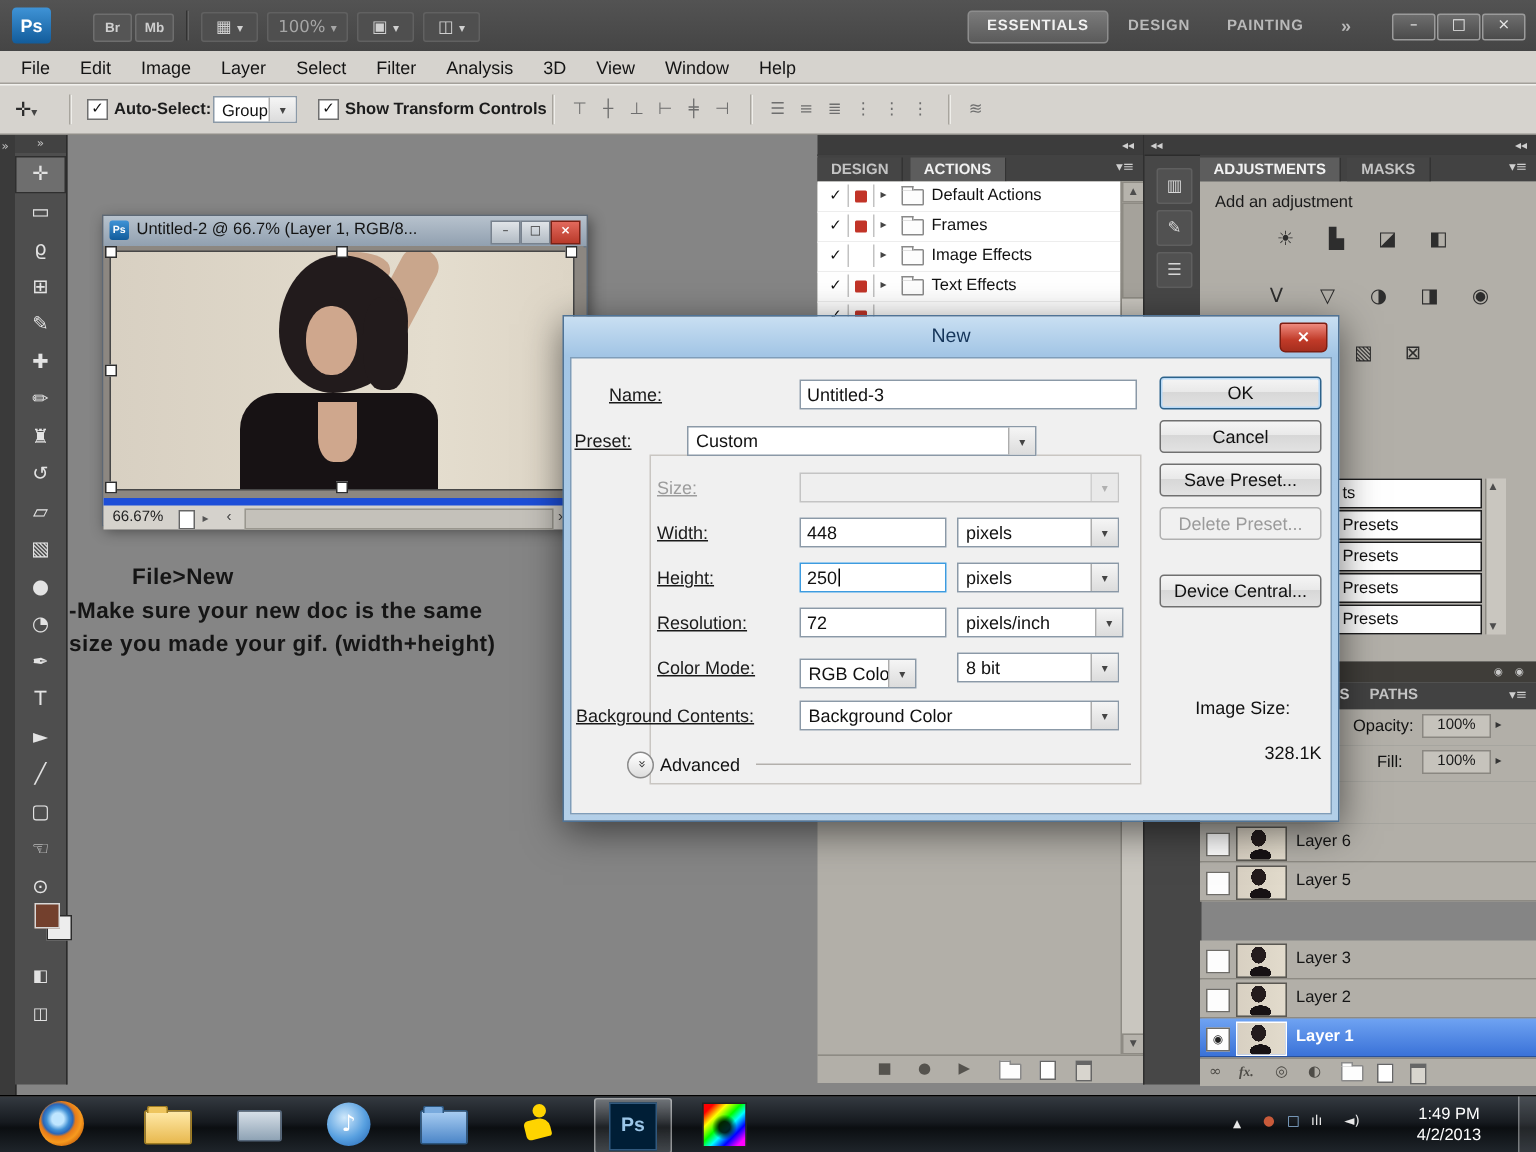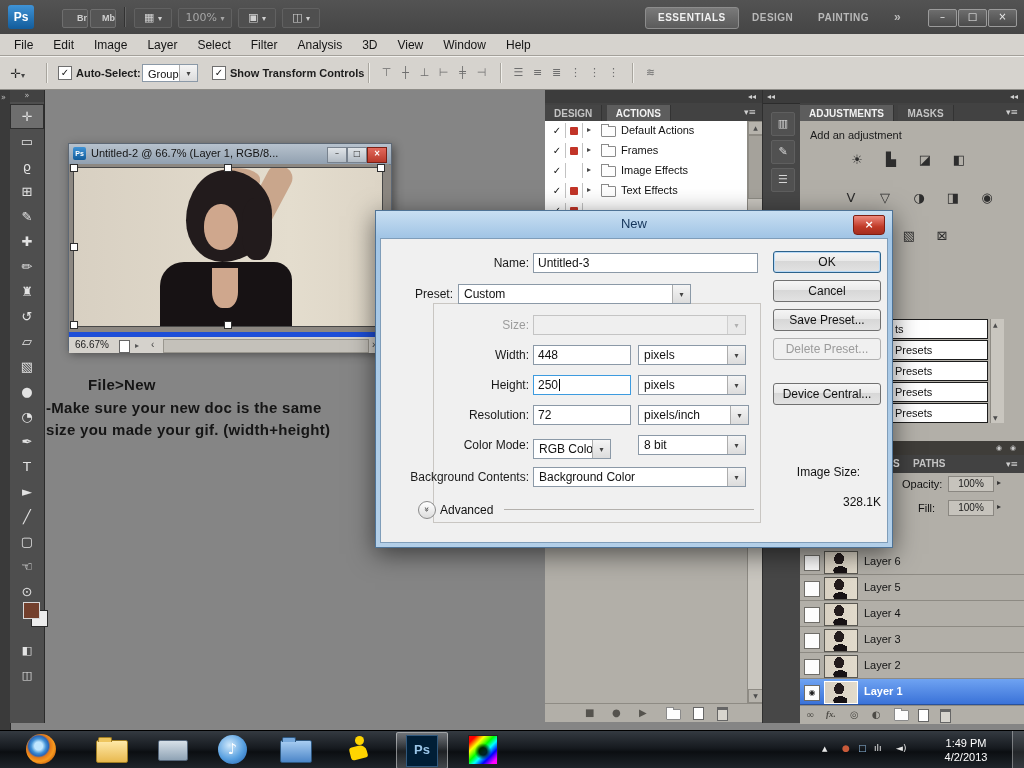--- a/index.html
+++ b/index.html
@@ -4,21 +4,21 @@
 <style>
   html,body{margin:0;padding:0;background:#222;}
   #screen{position:relative;width:1024px;height:768px;overflow:hidden;background:#858585;
     font-family:"Liberation Sans",sans-serif;color:#111;}
   .ab{position:absolute;}
   
   .titlebar{left:0;top:0;width:1024px;height:34px;background:linear-gradient(#535353,#454545);border-bottom:1px solid #2a2a2a;}
   .pslogo{left:8px;top:5px;width:26px;height:24px;background:linear-gradient(#3f93d6,#125c9b);
     border-radius:3px;color:#fff;font:bold 12px/24px "Liberation Sans",sans-serif;text-align:center;}
   .tbbtn{top:9px;width:24px;height:17px;background:#555;border:1px solid #6e6e6e;border-radius:2px;
-    color:#cfcfcf;font:bold 9px/16px "Liberation Sans",sans-serif;text-align:right;}
+    color:#cfcfcf;font:bold 9px/16px "Liberation Sans",sans-serif;text-align:center;}
   .tbico{top:8px;height:18px;background:#4f4f4f;border:1px solid #616161;border-radius:2px;
     color:#d0d0d0;font:11px/17px "DejaVu Sans",sans-serif;text-align:center;}
   .tbsep{top:7px;width:1px;height:20px;background:#323232;border-right:1px solid #646464;}
   .wsactive{top:7px;height:20px;padding:0 12px;background:linear-gradient(#7a7a7a,#5b5b5b);
     border:1px solid #8d8d8d;border-radius:3px;color:#f1f1f1;font:bold 10px/20px "Liberation Sans",sans-serif;letter-spacing:.5px;}
   .wsitem{top:12px;color:#b9b9b9;font:bold 10px "Liberation Sans",sans-serif;letter-spacing:.5px;}
   .winbtn{top:9px;width:27px;height:16px;background:linear-gradient(#6d6d6d,#4b4b4b);border:1px solid #9b9b9b;
     border-radius:2px;color:#e9e9e9;font:10px/14px "DejaVu Sans",sans-serif;text-align:center;}
   
   .menubar{left:0;top:34px;width:1024px;height:22px;background:#d6d3ce;border-bottom:1px solid #a3a09a;display:flex;align-items:center;padding-left:4px;box-sizing:border-box;}
@@ -87,21 +87,21 @@
   .pbot{background:#b2afa8;border-top:1px solid #8e8b84;font:10px/17px "DejaVu Sans",sans-serif;color:#4e4c47;}
   .mini-page{width:9px;height:11px;background:#fff;border:1px solid #666;}
   .mini-trash{width:9px;height:10px;background:#d8d5ce;border:1px solid #666;border-top:3px solid #666;}
   
   .dlg{left:375px;top:210px;width:516px;height:336px;background:linear-gradient(#c9dff2,#a2c5e5 26px,#b3cfe8);
     border:1px solid #4f7396;box-shadow:0 6px 24px rgba(0,0,0,.55);z-index:30;}
   .dlgtitle{left:0;top:0;width:100%;height:27px;text-align:center;font:13px/26px "Liberation Sans",sans-serif;color:#15355a;}
   .dlgclose{right:7px;top:4px;width:30px;height:18px;background:linear-gradient(#ee8a7e,#c03a28 60%,#a52e1e);
     border:1px solid #7e1e12;border-radius:2px 2px 4px 4px;color:#fff;font:bold 11px/17px "DejaVu Sans",sans-serif;text-align:center;}
   .dlgbody{left:4px;top:27px;width:506px;height:303px;background:#f0f0f0;border:1px solid #7f9db9;}
-  .rlbl{text-align:right;font:12px "Liberation Sans",sans-serif;color:#1a1a1a;}
+  .rlbl{text-align:left;font:12px "Liberation Sans",sans-serif;color:#1a1a1a;text-decoration:underline;}
   .in7{background:#fff;border:1px solid #8b99a7;font:12px/18px "Liberation Sans",sans-serif;padding:0 4px;box-sizing:border-box;color:#111;}
   .in7.foc{border:1px solid #3d9bdf;}
   .caret{display:inline-block;width:1px;height:12px;background:#000;vertical-align:-2px;margin-left:1px;}
   .dd7{background:#fff;border:1px solid #8b99a7;box-sizing:border-box;font:12px/18px "Liberation Sans",sans-serif;color:#111;}
   .dd7 .val{position:absolute;left:5px;top:0;}
   .dd7 .arr{position:absolute;right:0;top:0;bottom:0;width:17px;background:linear-gradient(#f5f5f5,#dcdcdc);
     border-left:1px solid #adadad;text-align:center;font:8px/18px "DejaVu Sans",sans-serif;color:#444;}
   .dd7.dis{background:#efefef;border-color:#c4c4c4;color:#9c9c9c;}
   .dd7.dis .arr{color:#b0b0b0;background:#e9e9e9;border-left-color:#cfcfcf;}
   .b7{background:linear-gradient(#f5f5f5,#e9e9e9 45%,#d7d7d7 46%,#e2e2e2);border:1px solid #707070;border-radius:3px;
@@ -421,25 +421,20 @@
     <div class="ab lrow" style="left:0;top:459px;">
       <span class="ab lvis"></span>
       <span class="ab thumb"></span>
       <span class="ab llbl">Layer 6</span>
     </div>
     <div class="ab lrow" style="left:0;top:485px;">
       <span class="ab lvis"></span>
       <span class="ab thumb"></span>
       <span class="ab llbl">Layer 5</span>
     </div>
-    <div class="ab lrow" style="left:0;top:511px;">
-      <span class="ab lvis"></span>
-      <span class="ab thumb"></span>
-      <span class="ab llbl">Layer 4</span>
-    </div>
     <div class="ab lrow" style="left:0;top:537px;">
       <span class="ab lvis"></span>
       <span class="ab thumb"></span>
       <span class="ab llbl">Layer 3</span>
     </div>
     <div class="ab lrow" style="left:0;top:563px;">
       <span class="ab lvis"></span>
       <span class="ab thumb"></span>
       <span class="ab llbl">Layer 2</span>
     </div>

